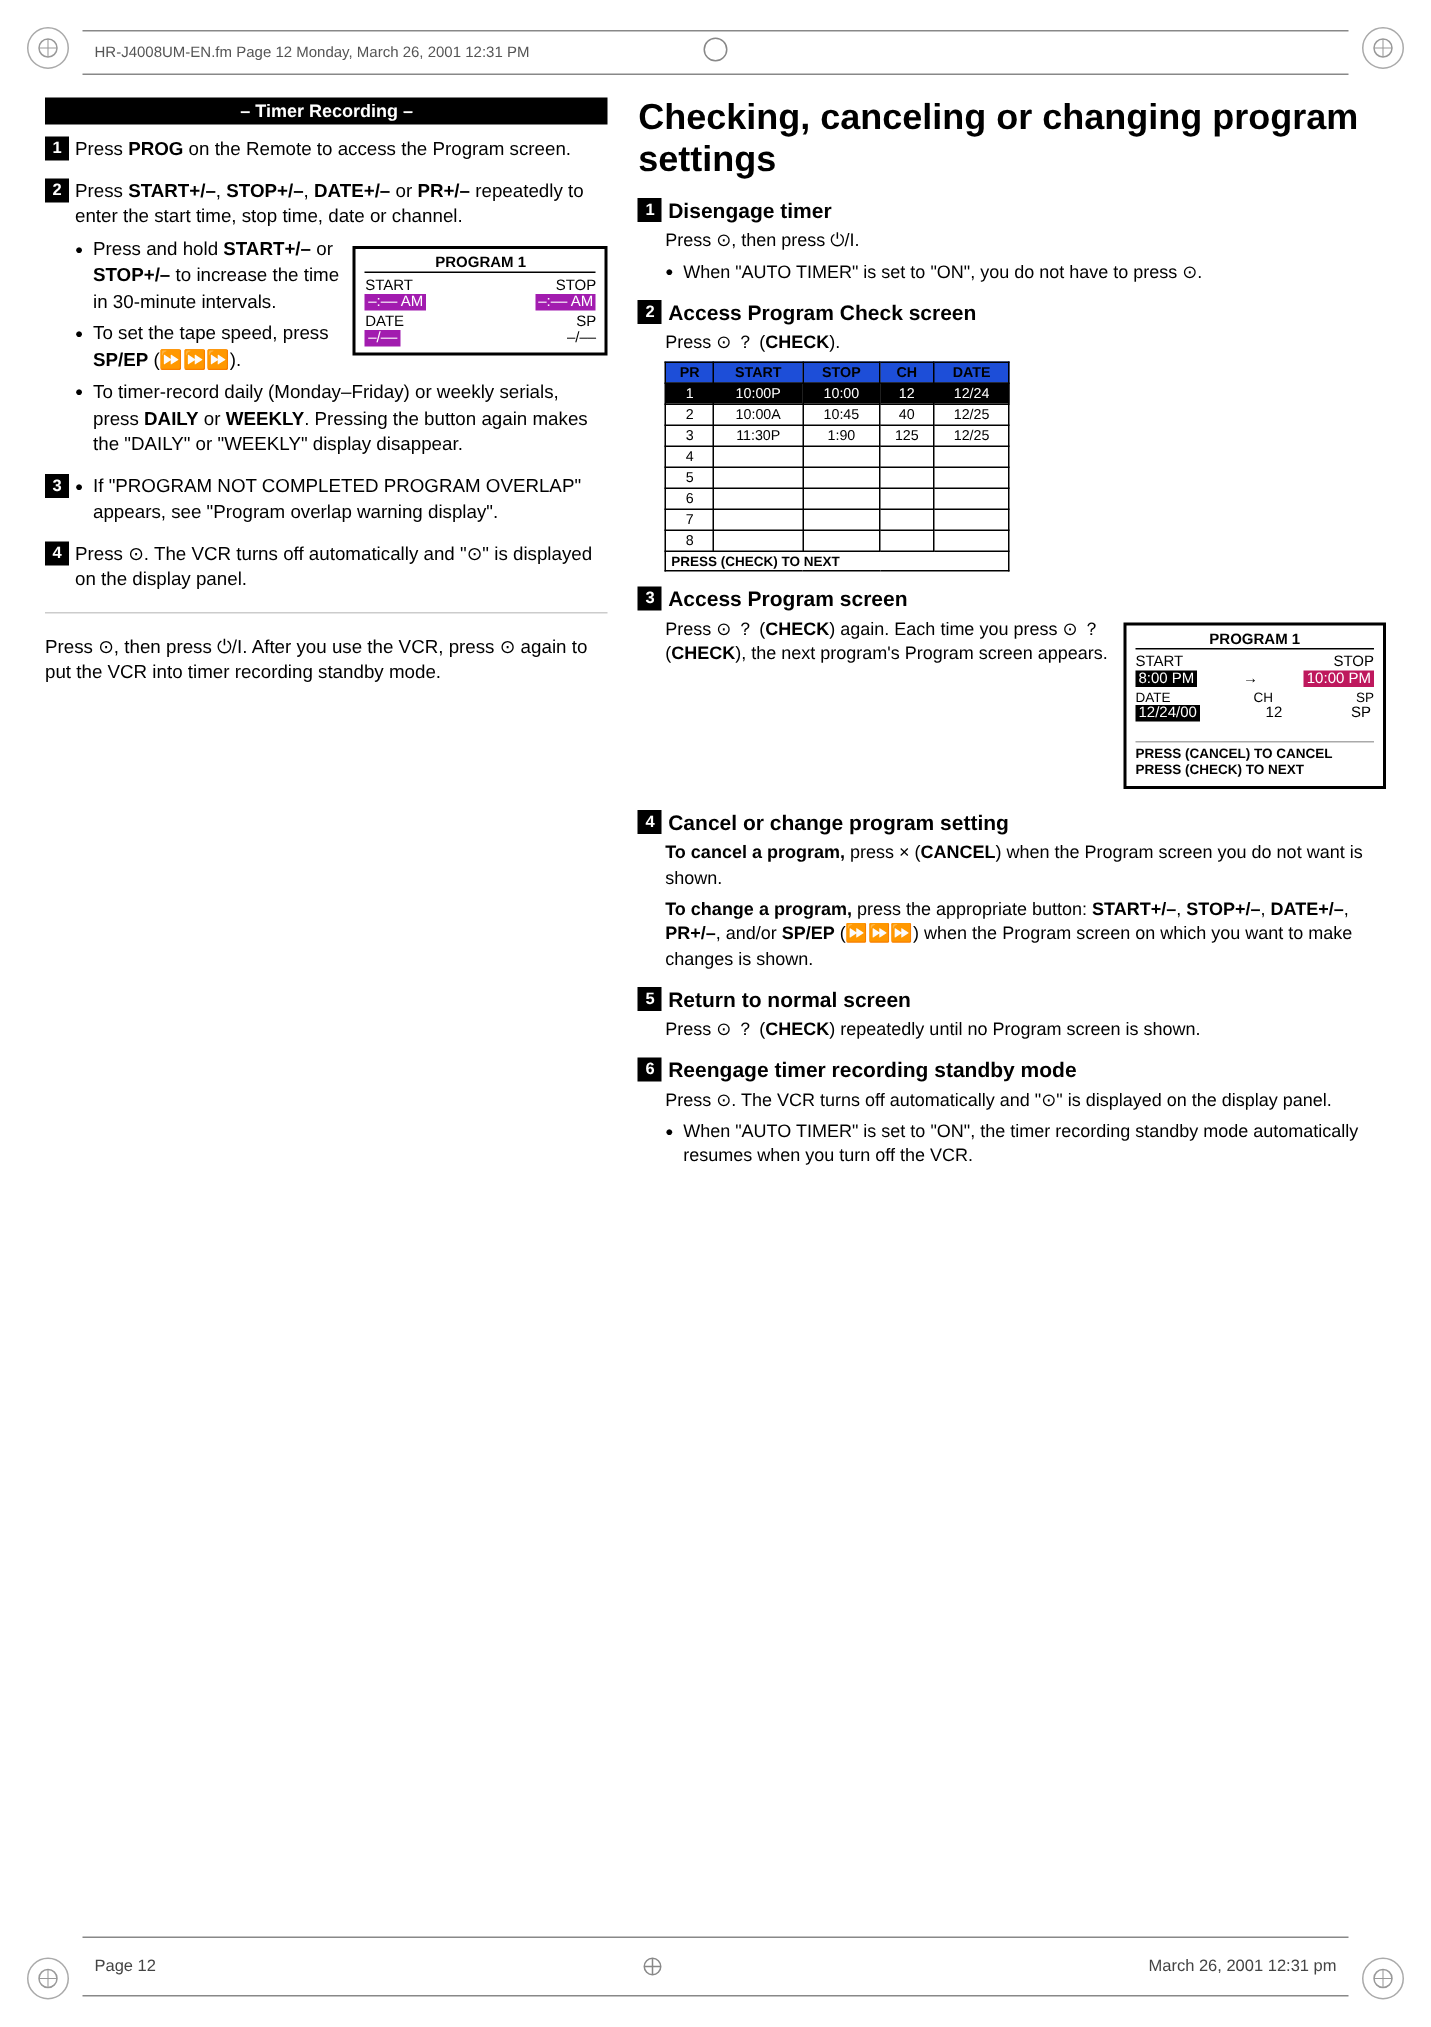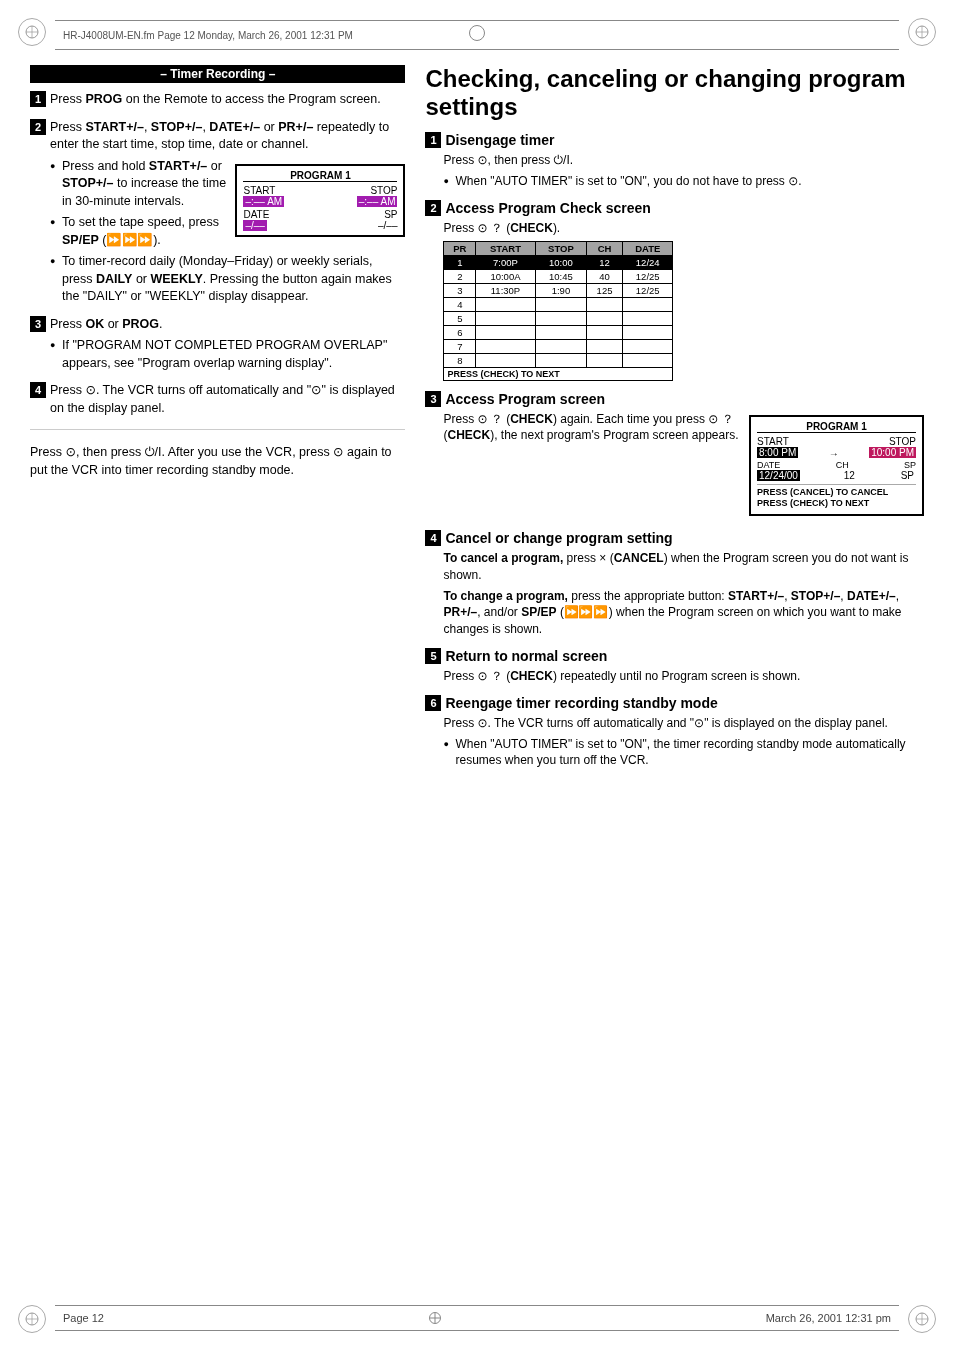--- a/index.html
+++ b/index.html
@@ -168,21 +168,21 @@
       margin: 4px 0 6px 0;
     }
     .check-table th, .check-table td {
       border: 1px solid #000;
       padding: 1px 3px;
       text-align: center;
       font-size: 9.5px;
     }
     .check-table th {
       font-weight: bold;
-      background: #a3a3a3;
+      background: #1d4ed8;
       text-align: center;
     }
     .check-table .highlight-row td { background: #000; color: #fff; }
 
     .prog-screen-box {
       border: 2px solid #000;
       background: #fff;
       padding: 4px 6px;
       font-size: 10px;
       margin: 4px 0;
@@ -193,30 +193,30 @@
       text-align: center;
       font-weight: bold;
       font-size: 10px;
       border-bottom: 1px solid #000;
       margin-bottom: 3px;
     }
     .prog-instructions {
       font-size: 9px;
       font-weight: bold;
       border-top: 1px solid #aaa;
-      margin-top: 3px;
+      margin-top: 13px;
       padding-top: 2px;
       line-height: 1.3;
     }
 
     .footer-strip {
       position: absolute;
       bottom: 20px;
       left: 55px; right: 55px;
-      height: 26px;
+      height: 40px;
       border-top: 1px solid #888;
       border-bottom: 1px solid #888;
       display: flex;
       align-items: center;
       justify-content: space-between;
       padding: 0 8px;
       font-size: 11px;
       color: #444;
       margin-top: 12px;
     }
@@ -325,21 +325,20 @@
         <p class="bullet">Press and hold <strong>START+/–</strong> or <strong>STOP+/–</strong> to increase the time in 30-minute intervals.</p>
         <p class="bullet">To set the tape speed, press <strong>SP/EP</strong> (<strong>⏩⏩⏩</strong>).</p>
         <p class="bullet">To timer-record daily (Monday–Friday) or weekly serials, press <strong>DAILY</strong> or <strong>WEEKLY</strong>. Pressing the button again makes the "DAILY" or "WEEKLY" display disappear.</p>
         <div style="clear:both;"></div>
       </div>
     </div>
 
     <div class="step-row">
       <span class="step-num">3</span>
       <div class="step-content">
-        <p>Press <strong>OK</strong> or <strong>PROG</strong>.</p>
         <p class="bullet">If "PROGRAM NOT COMPLETED PROGRAM OVERLAP" appears, see "Program overlap warning display".</p>
       </div>
     </div>
 
     <div class="step-row">
       <span class="step-num">4</span>
       <div class="step-content">
         <p>Press ⊙. The VCR turns off automatically and "⊙" is displayed on the display panel.</p>
       </div>
     </div>
@@ -380,21 +379,21 @@
               <th>PR</th>
               <th>START</th>
               <th>STOP</th>
               <th>CH</th>
               <th>DATE</th>
             </tr>
           </thead>
           <tbody>
             <tr class="highlight-row">
               <td>1</td>
-              <td>7:00P</td>
+              <td>10:00P</td>
               <td>10:00</td>
               <td>12</td>
               <td>12/24</td>
             </tr>
             <tr>
               <td>2</td>
               <td>10:00A</td>
               <td>10:45</td>
               <td>40</td>
               <td>12/25</td>

